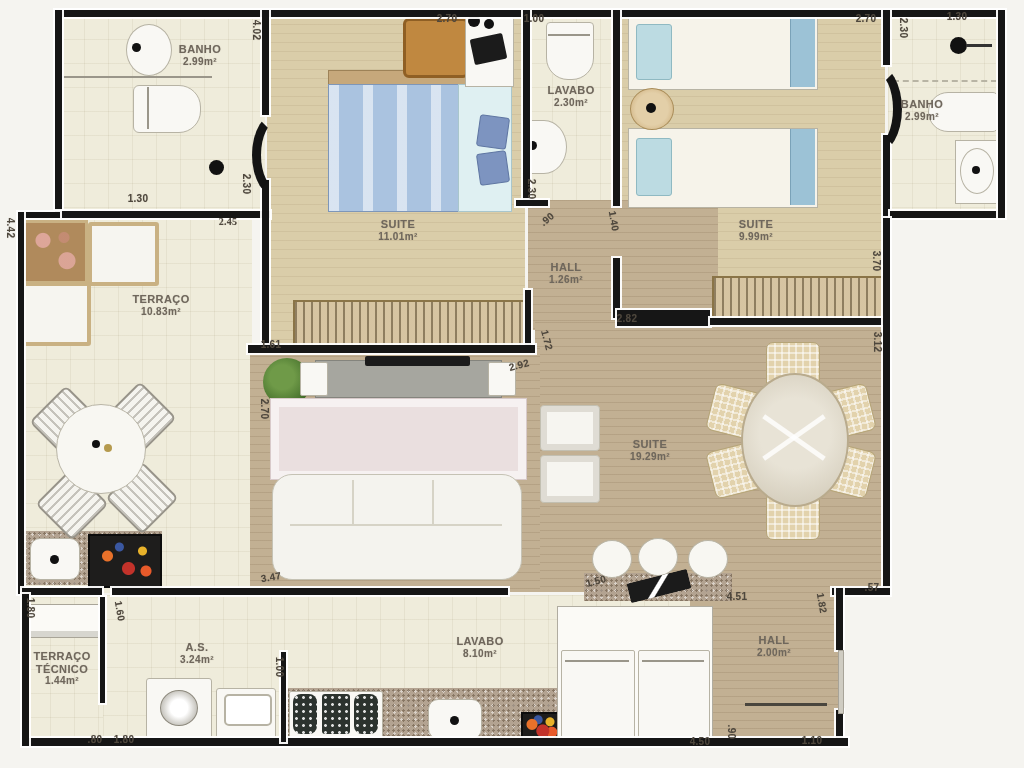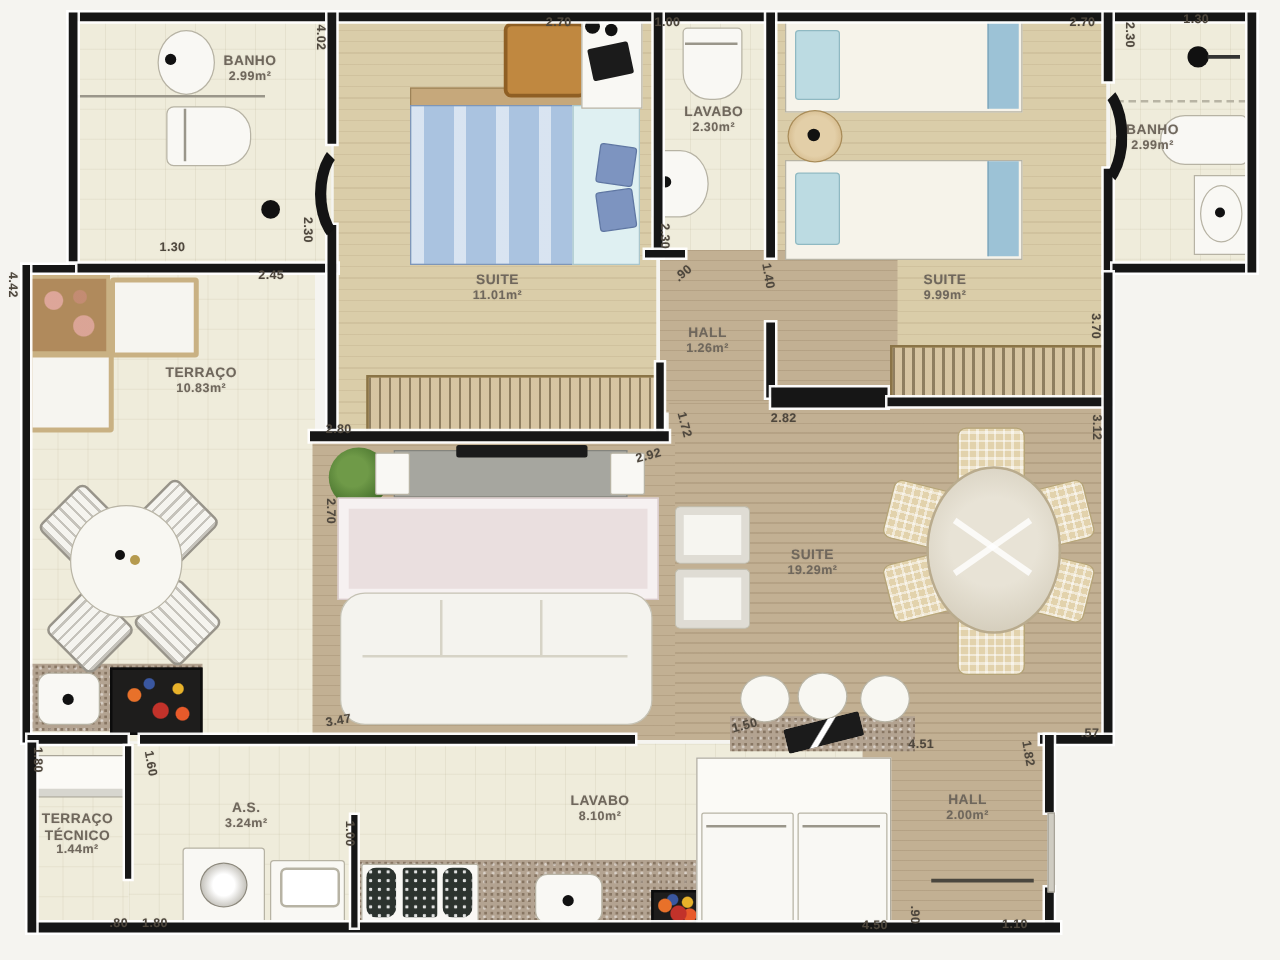--- a/index.html
+++ b/index.html
@@ -238,33 +238,33 @@
       <div class="room-label" style="left: 480px; top: 647px;"><span>LAVABO</span><span class="area">8.10m²</span></div>
       <div class="room-label" style="left: 774px; top: 646px;"><span>HALL</span><span class="area">2.00m²</span></div>
       <span class="dim" style="left: 447px; top: 18px; --r: 0deg;">2.70</span>
       <span class="dim" style="left: 534px; top: 18px; --r: 0deg;">1.00</span>
       <span class="dim" style="left: 866px; top: 18px; --r: 0deg;">2.70</span>
       <span class="dim" style="left: 903px; top: 28px; --r: 90deg;">2.30</span>
       <span class="dim" style="left: 957px; top: 16px; --r: 0deg;">1.30</span>
       <span class="dim" style="left: 256px; top: 30px; --r: 90deg;">4.02</span>
       <span class="dim" style="left: 246px; top: 184px; --r: 90deg;">2.30</span>
       <span class="dim" style="left: 138px; top: 198px; --r: 0deg;">1.30</span>
-      <span class="dim" style="left: 217px; top: 221px; --r: 0deg;">2.45</span>
+      <span class="dim" style="left: 228px; top: 221px; font-family: Liberation Serif, serif; --r: 0deg;">2.45</span>
       <span class="dim" style="left: 10px; top: 228px; --r: 90deg;">4.42</span>
       <span class="dim" style="left: 531px; top: 189px; --r: 90deg;">2.30</span>
       <span class="dim" style="left: 547px; top: 219px; --r: -40deg;">.90</span>
       <span class="dim" style="left: 614px; top: 221px; --r: 80deg;">1.40</span>
       <span class="dim" style="left: 876px; top: 261px; --r: 90deg;">3.70</span>
       <span class="dim" style="left: 877px; top: 342px; --r: 90deg;">3.12</span>
-      <span class="dim" style="left: 271px; top: 344px; --r: 0deg;">2.80</span>
+      <span class="dim" style="left: 271px; top: 344px; --r: 0deg;">1.61</span>
       <span class="dim" style="left: 264px; top: 409px; --r: 90deg;">2.70</span>
       <span class="dim" style="left: 271px; top: 577px; --r: -10deg;">3.47</span>
       <span class="dim" style="left: 519px; top: 365px; --r: -15deg;">2.92</span>
       <span class="dim" style="left: 547px; top: 340px; --r: 75deg;">1.72</span>
-      <span class="dim" style="left: 627px; top: 335px; --r: 0deg;">2.82</span>
+      <span class="dim" style="left: 627px; top: 318px; --r: 0deg;">2.82</span>
       <span class="dim" style="left: 596px; top: 581px; --r: -15deg;">1.50</span>
       <span class="dim" style="left: 737px; top: 596px; --r: 0deg;">4.51</span>
       <span class="dim" style="left: 872px; top: 587px; --r: 0deg;">.57</span>
       <span class="dim" style="left: 822px; top: 603px; --r: 80deg;">1.82</span>
       <span class="dim" style="left: 30px; top: 608px; --r: 90deg;">1.80</span>
       <span class="dim" style="left: 120px; top: 611px; --r: 80deg;">1.60</span>
       <span class="dim" style="left: 95px; top: 739px; --r: 0deg;">.80</span>
       <span class="dim" style="left: 124px; top: 739px; --r: 0deg;">1.80</span>
       <span class="dim" style="left: 279px; top: 667px; --r: 90deg;">1.00</span>
       <span class="dim" style="left: 700px; top: 741px; --r: 0deg;">4.50</span>

